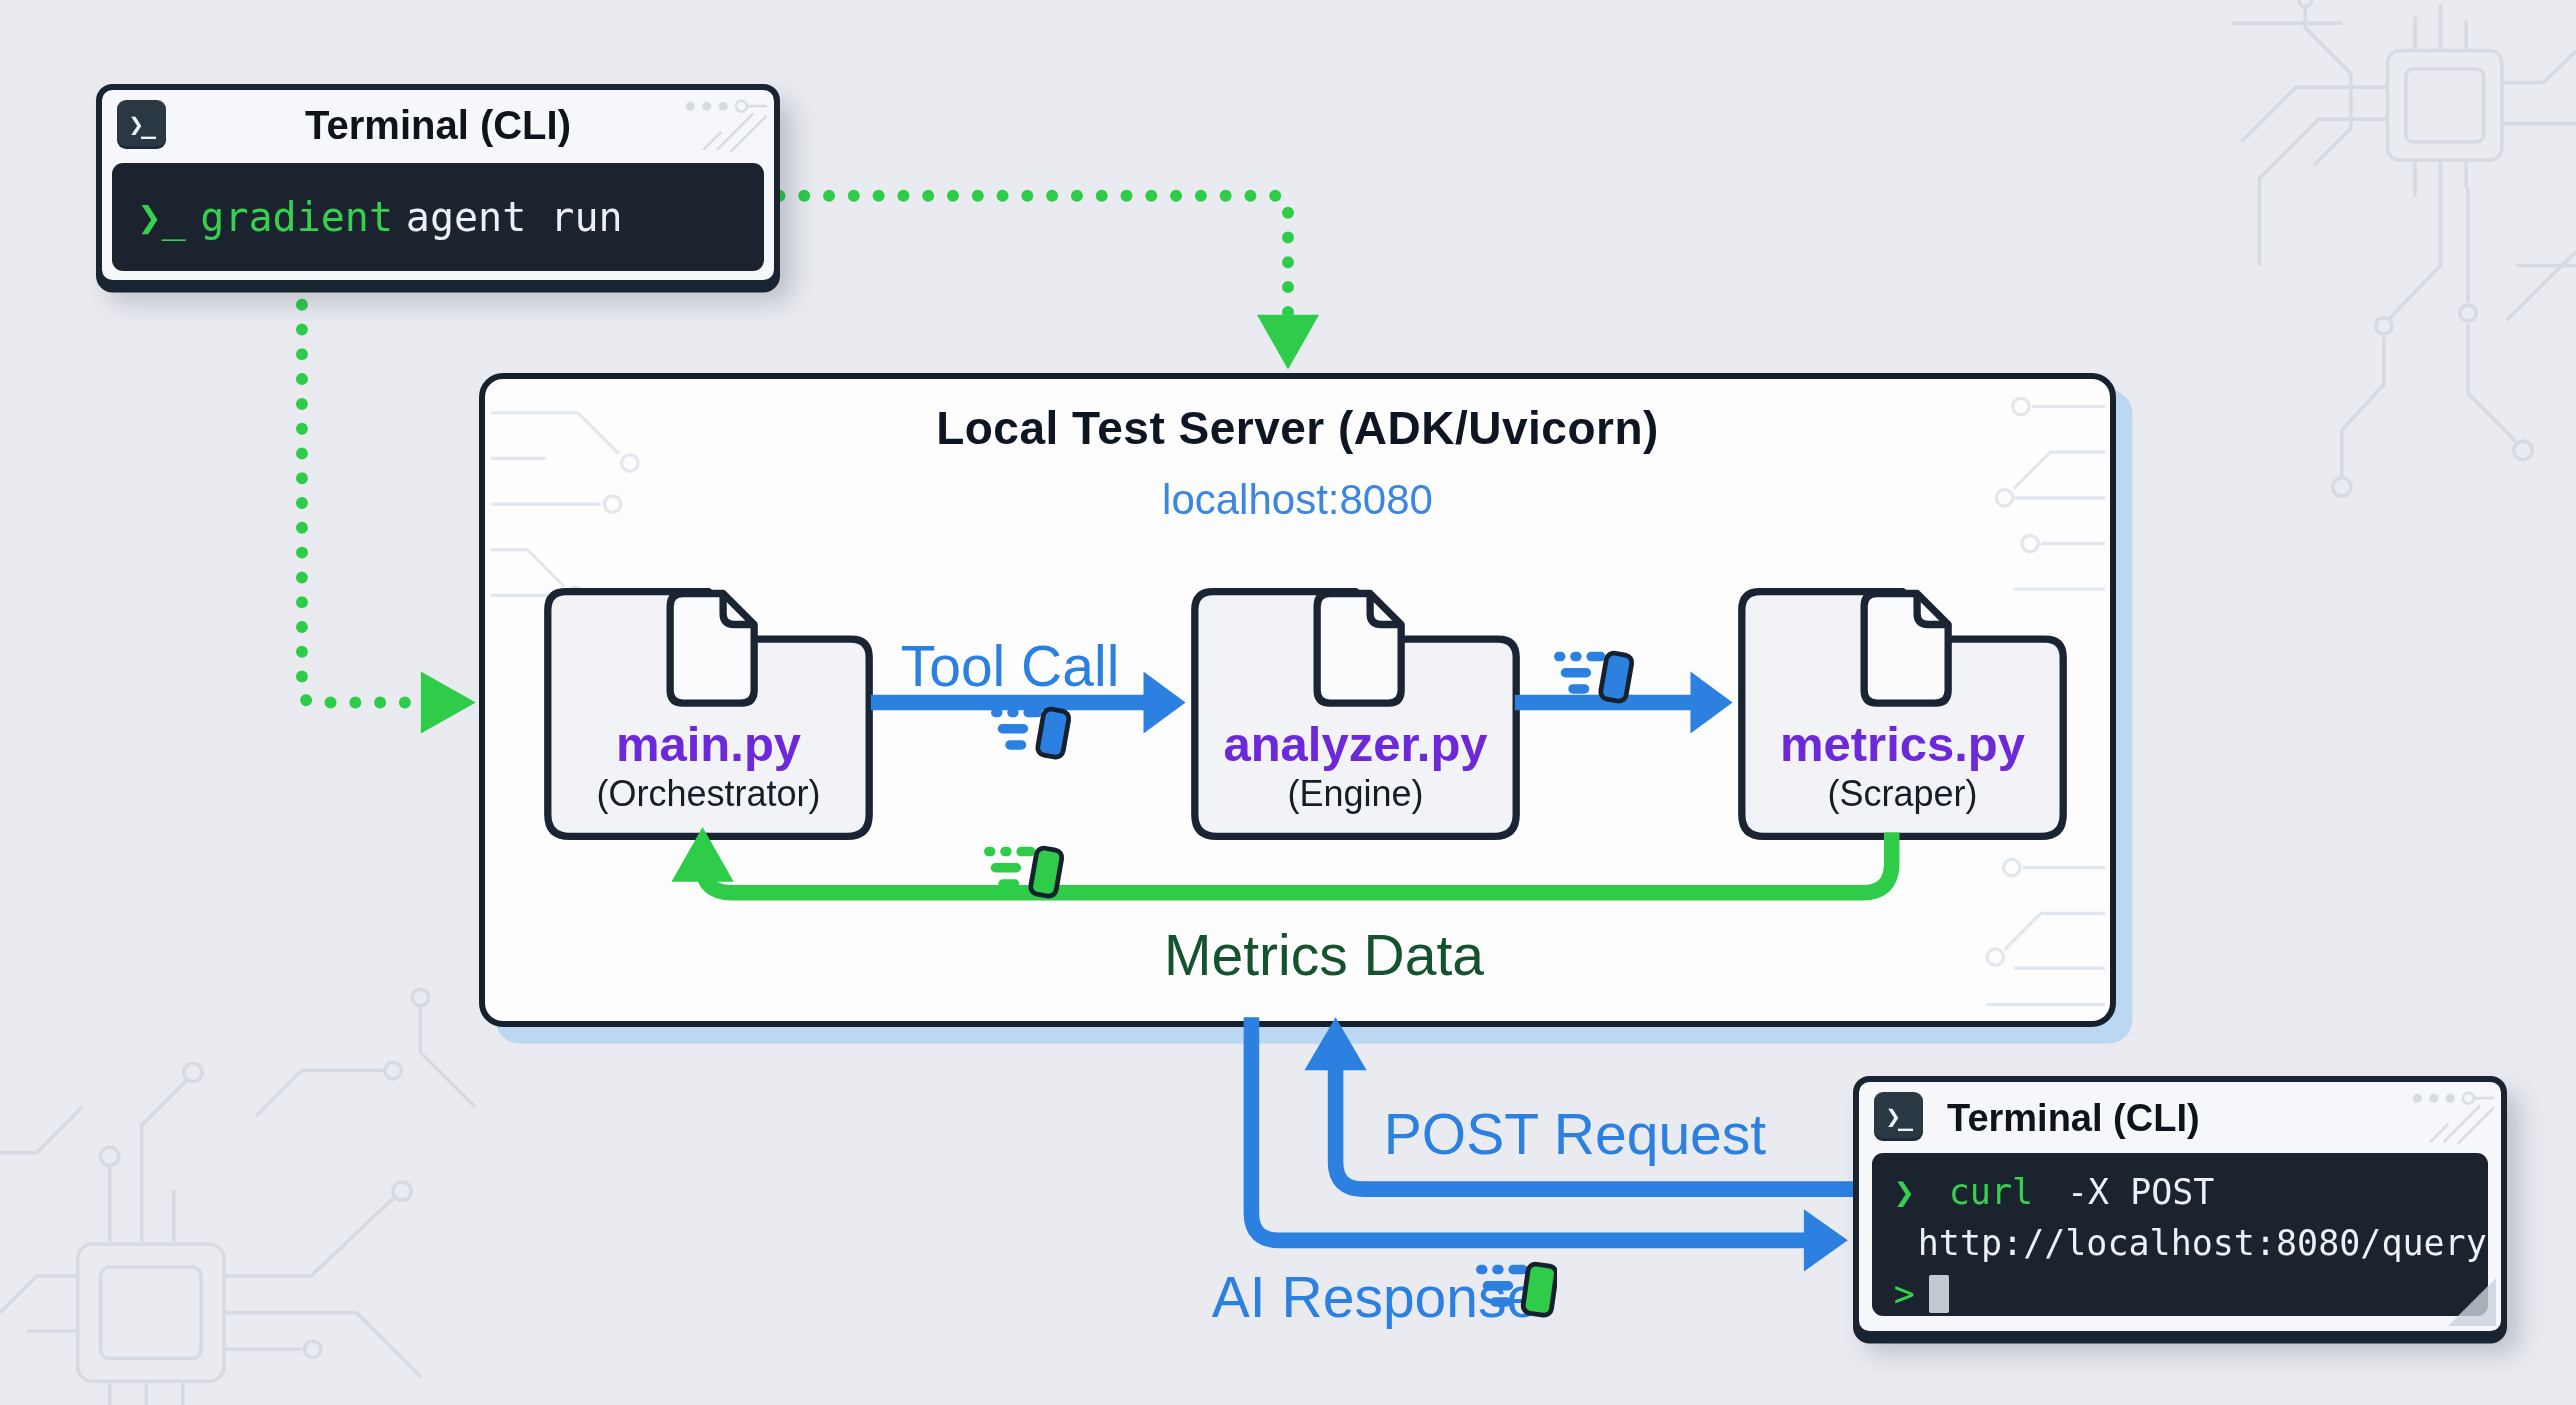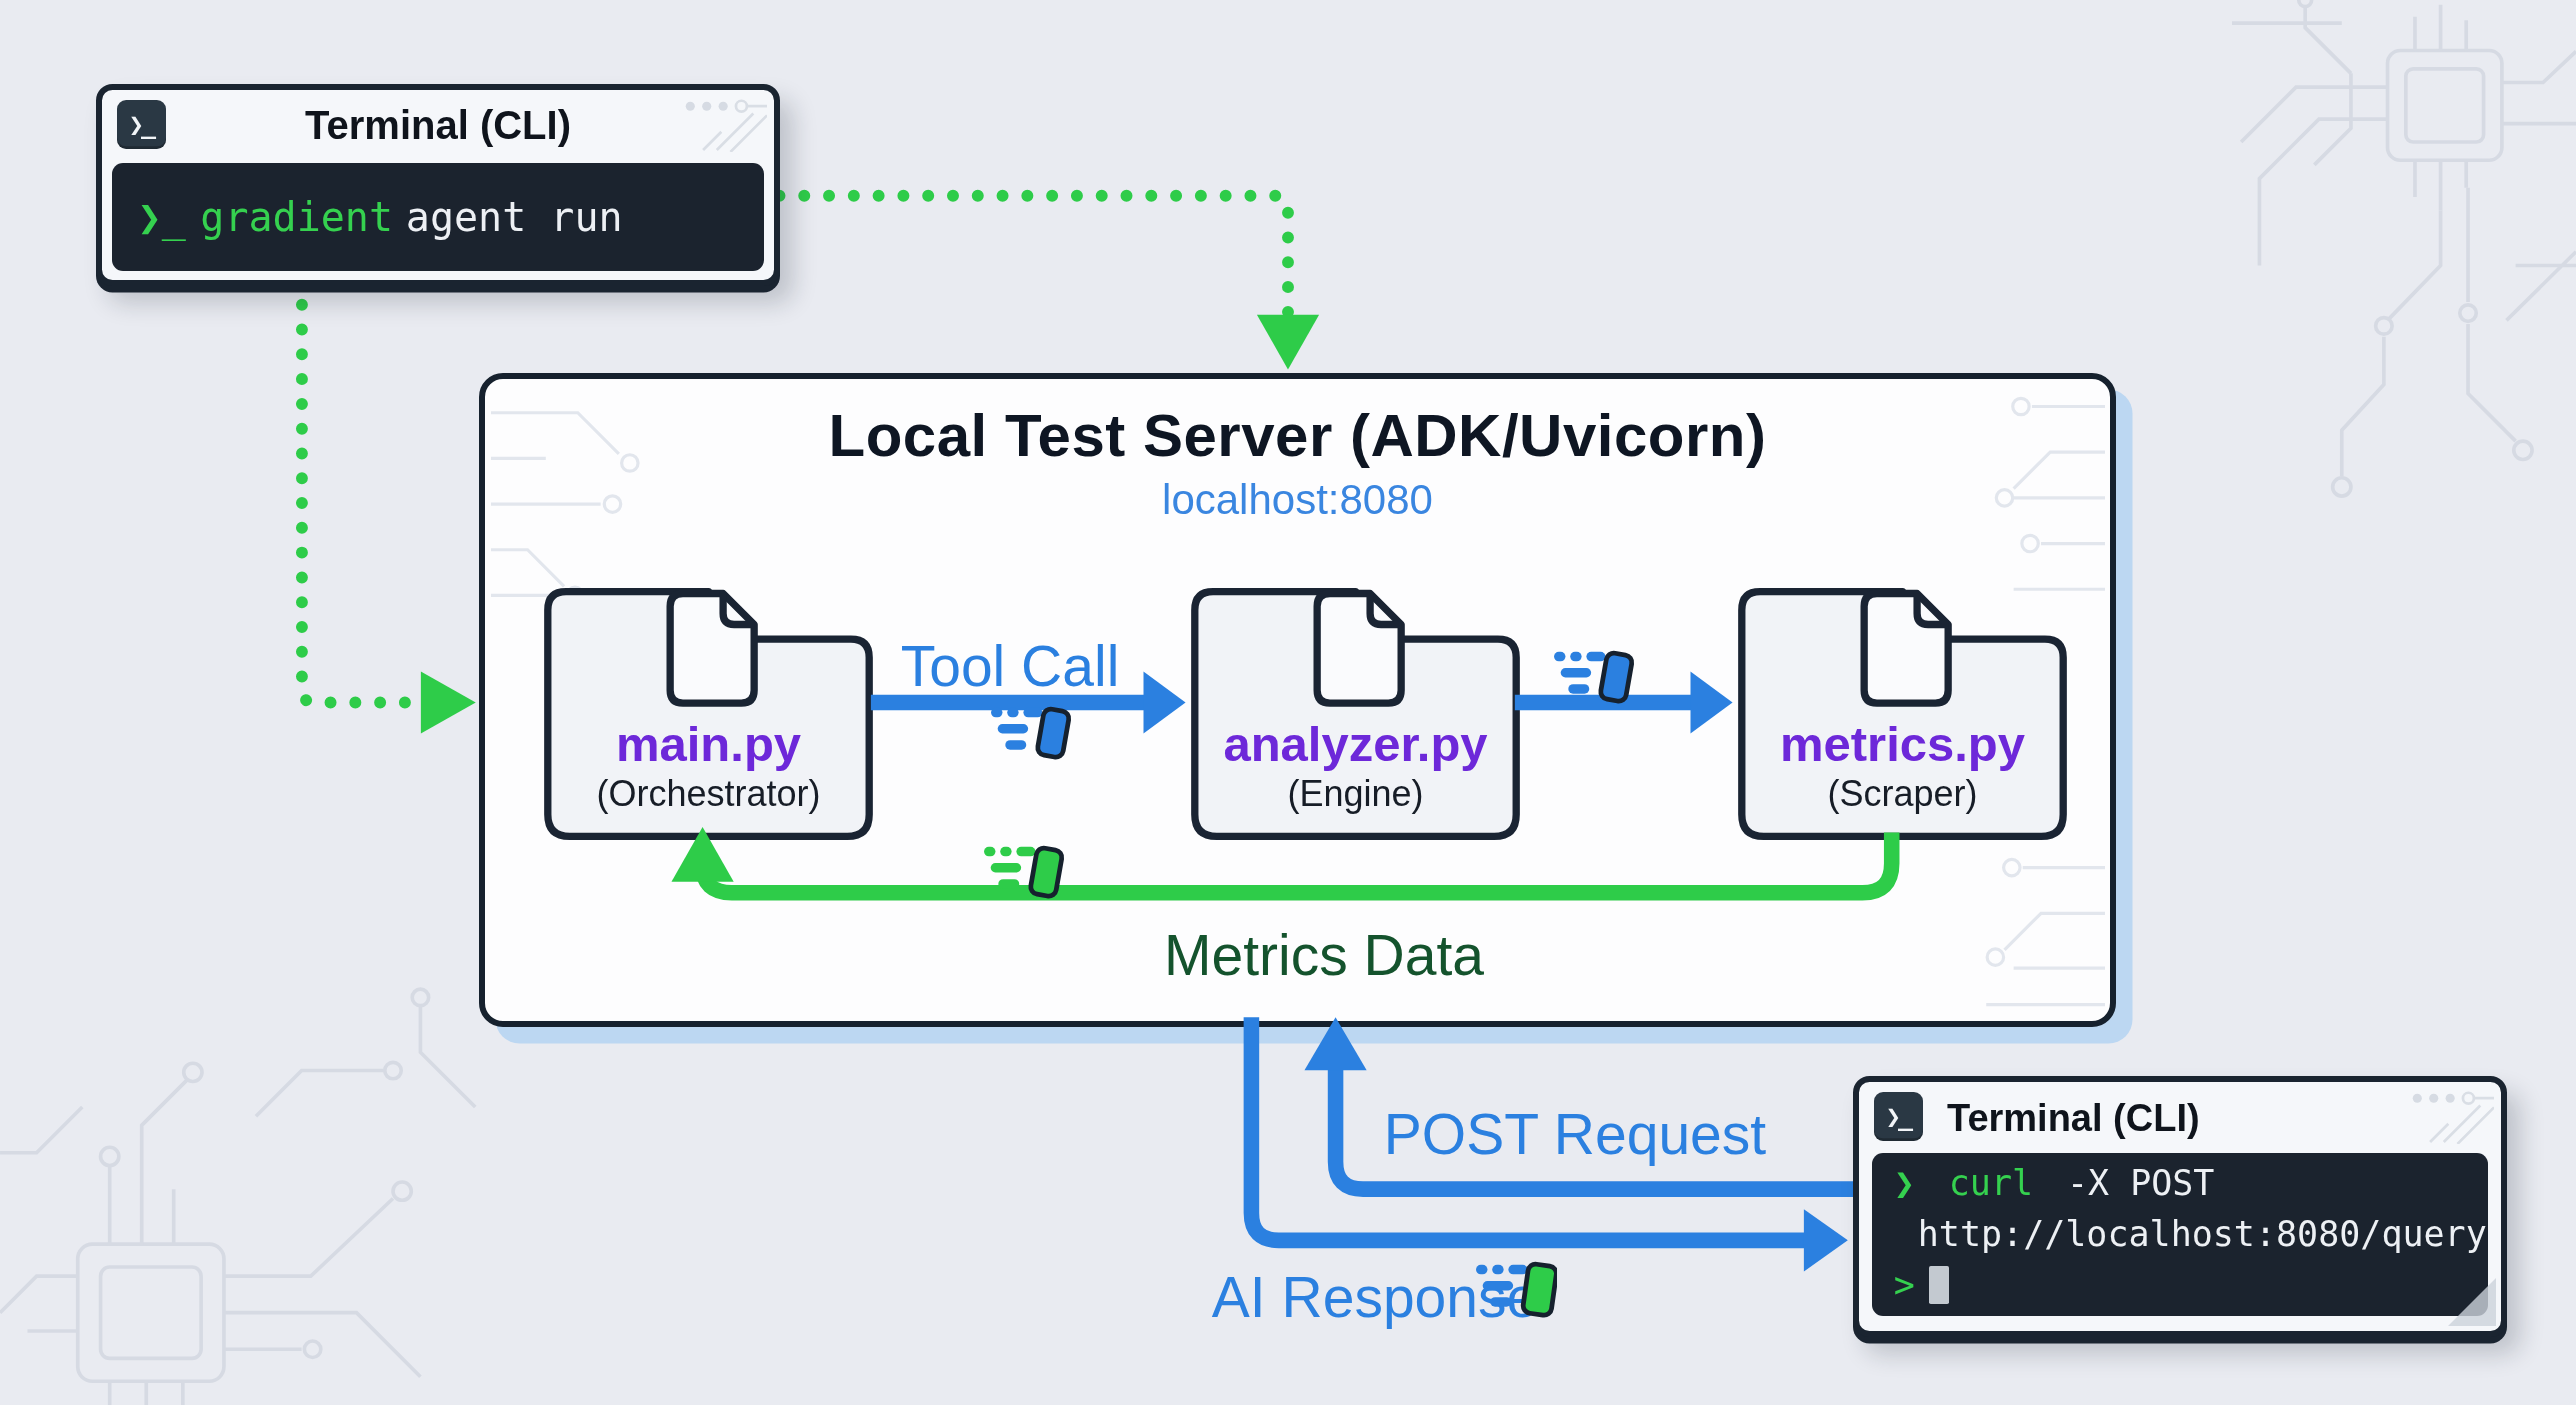--- a/index.html
+++ b/index.html
@@ -9,21 +9,21 @@
   .abs{position:absolute;}
 
   
   .bg-deco{position:absolute;pointer-events:none;}
 
   
   #server-box{position:absolute;left:479px;top:373px;width:1625px;height:642px;
     background:#fdfdfe;border:6.4px solid #16212e;border-radius:24px;
     box-shadow:16.5px 16.5px 0 #bcd7f2;}
   #server-title{position:absolute;left:0;right:0;top:22px;text-align:center;
-    font-size:60px;font-weight:800;color:#0e1623;letter-spacing:0.5px;}
+    font-size:46px;font-weight:800;color:#0e1623;letter-spacing:0.5px;}
   #server-subtitle{position:absolute;left:0;right:0;top:97px;text-align:center;
     font-size:42px;font-weight:500;color:#3a86e0;}
 
   
   .file-card{position:absolute;width:329px;height:252px;top:209px;}
   .card-main{left:59px;} .card-analyzer{left:706px;} .card-metrics{left:1253px;}
   .file-card svg.card-shape{position:absolute;left:0;top:0;}
   .card-name{position:absolute;left:0;right:0;top:128px;text-align:center;
     font-size:49px;font-weight:800;color:#6d28d9;}
   .card-role{position:absolute;left:0;right:0;top:185px;text-align:center;
@@ -59,21 +59,21 @@
     font-size:40px;font-weight:800;color:#0f141c;}
   .t-title-left{position:absolute;left:88px;top:14.6px;font-size:38px;font-weight:800;color:#0f141c;}
   .t-deco{position:absolute;right:7.3px;top:7.3px;opacity:.8;}
   .t-underline{position:absolute;left:103px;top:88px;width:419px;height:4.6px;border-radius:2.7px;
     background:linear-gradient(to right,#a9c8e4,#3f74ab);}
   .t-cmd{position:absolute;background:#1b232e;border-radius:11px;
     font-family:"DejaVu Sans Mono",monospace;color:#edf0f4;}
   #term-top .t-cmd{left:10px;right:10px;top:73px;bottom:9.1px;
     display:flex;align-items:center;padding-left:25.6px;font-size:40px;}
   #term-bottom .t-cmd{left:12.8px;right:12.8px;top:71px;bottom:14.6px;
-    padding:5px 0 0 22px;font-size:35px;line-height:51px;}
+    padding:14px 0 0 22px;font-size:35px;line-height:51px;}
   .tx-green{color:#35d14f;}
   .tx-white{color:#edf0f4;}
   .sp-l{margin-left:12.8px;} .sp-r{margin-right:14.6px;}
   .cmd-line{white-space:nowrap;}
   .cursor-block{display:inline-block;width:20px;height:38px;background:#c3c9d0;
     vertical-align:-7.3px;margin-left:14.6px;border-radius:1.8px;}
   .fold-corner{position:absolute;right:5.5px;bottom:5.5px;width:0;height:0;border-style:solid;
     border-width:0 0 48px 48px;border-color:transparent transparent #ccd2db transparent;opacity:.8;}
 </style>
 </head>

